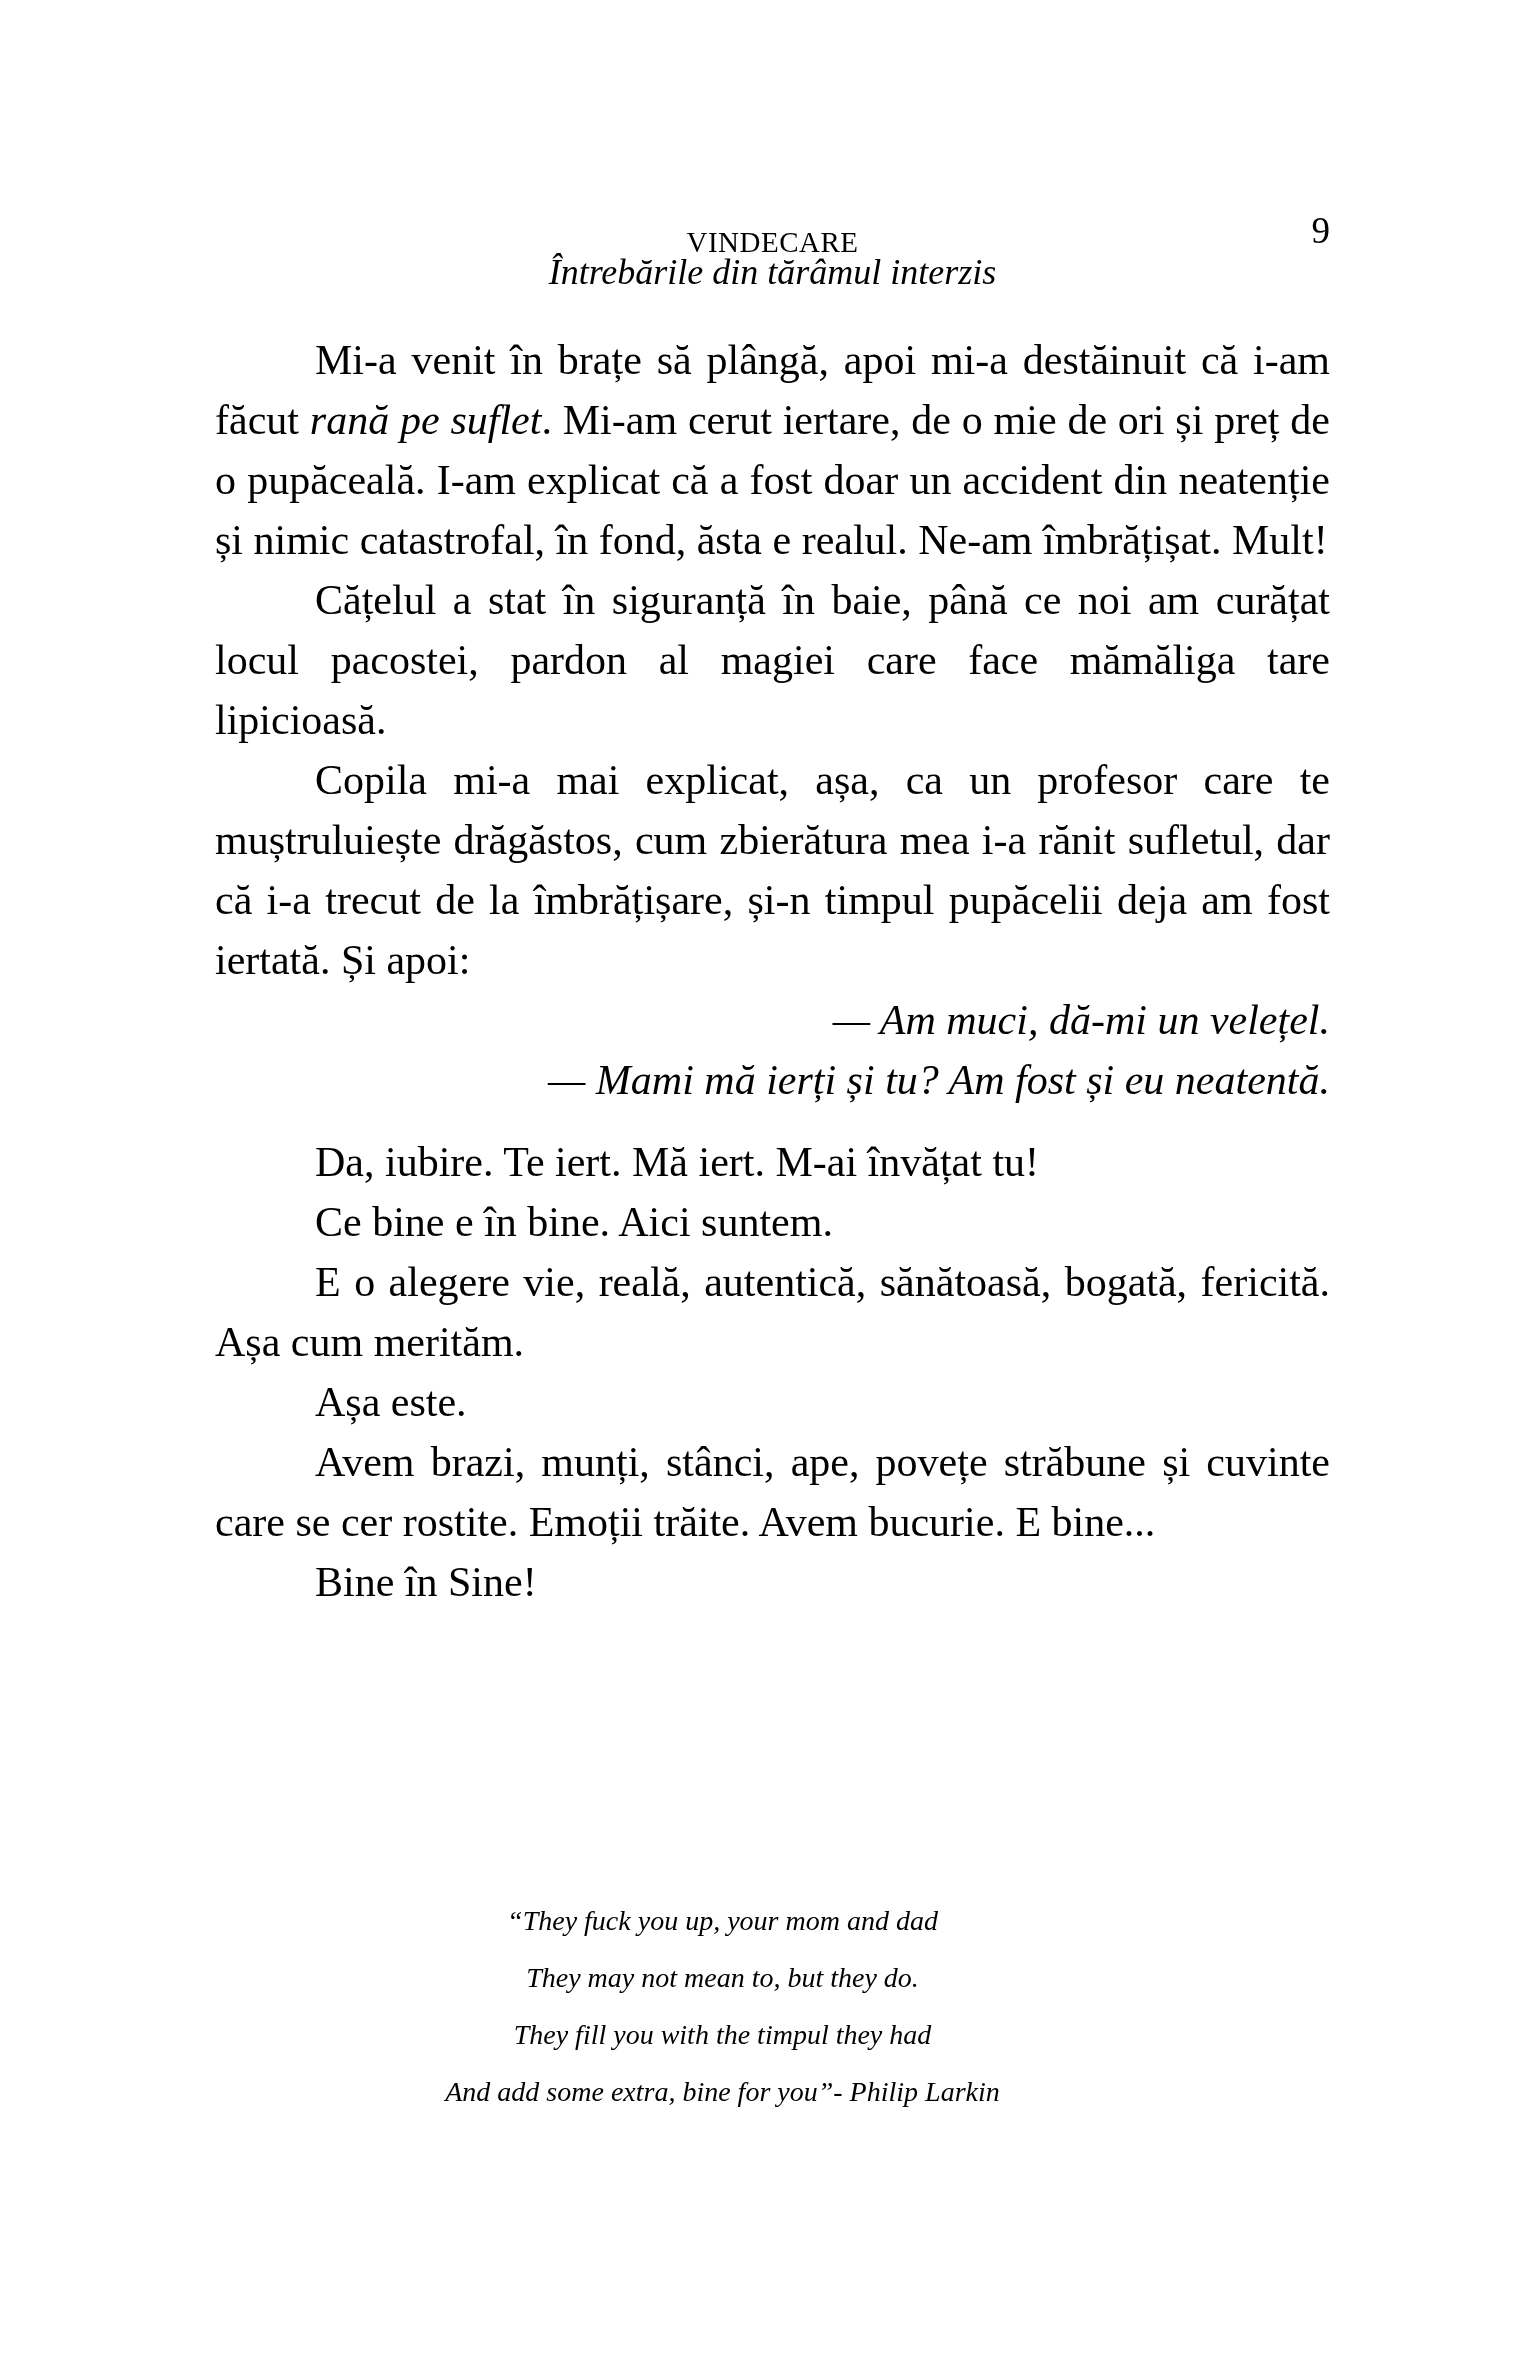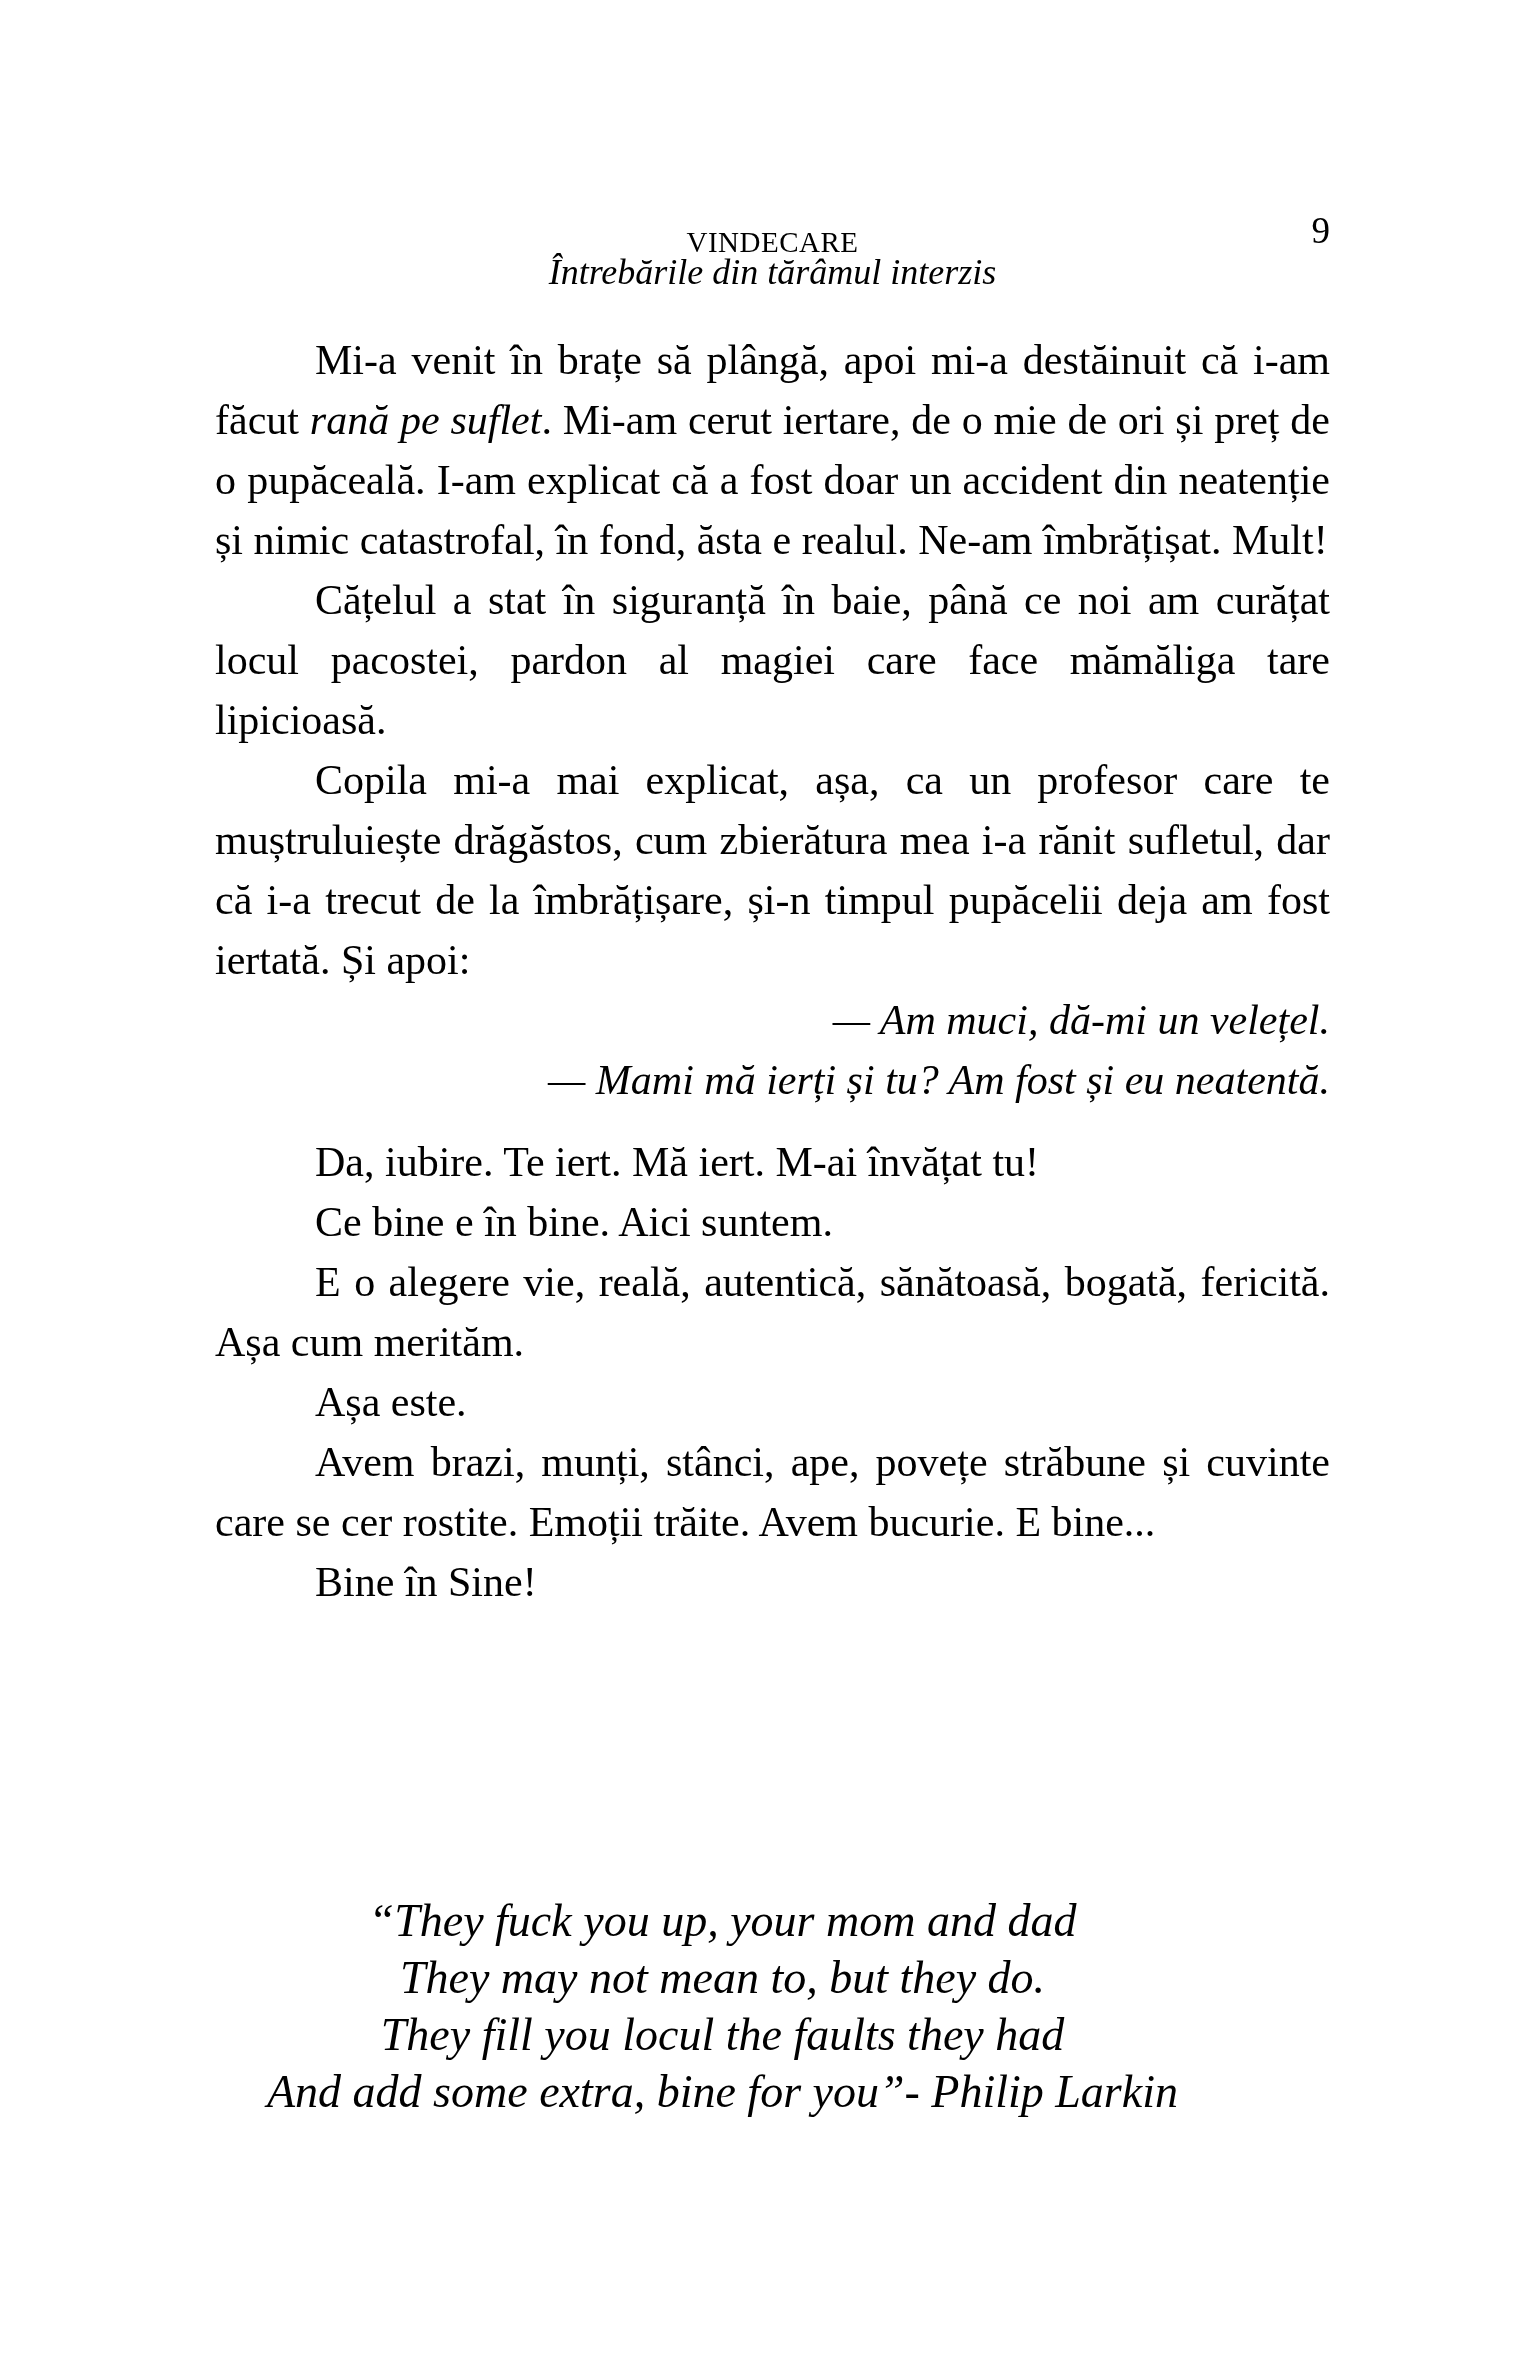--- a/index.html
+++ b/index.html
@@ -62,21 +62,21 @@
   }
   .poem {
     position: absolute;
     left: 215px;
     top: 1892px;
     width: 1115px;
     padding-right: 100px;
     box-sizing: border-box;
     text-align: center;
     font-style: italic;
-    font-size: 46px;
+    font-size: 28px;
     line-height: 57px;
   }
   .poem p { margin: 0; }
   em { font-style: italic; }
 </style>
 </head>
 <body>
 
 <div class="page">
 
@@ -108,17 +108,17 @@
     <p class="para">Așa este.</p>
 
     <p class="para">Avem brazi, munți, stânci, ape, povețe străbune și cuvinte care se cer rostite. Emoții trăite. Avem bucurie. E bine...</p>
 
     <p class="para">Bine în Sine!</p>
   </div>
 
   <div class="poem">
     <p>“They fuck you up, your mom and dad</p>
     <p>They may not mean to, but they do.</p>
-    <p>They fill you locul the faults they had</p>
+    <p>They fill you with the timpul they had</p>
     <p>And add some extra, bine for you”- Philip Larkin</p>
   </div>
 
 </div>
 
 </body></html>

